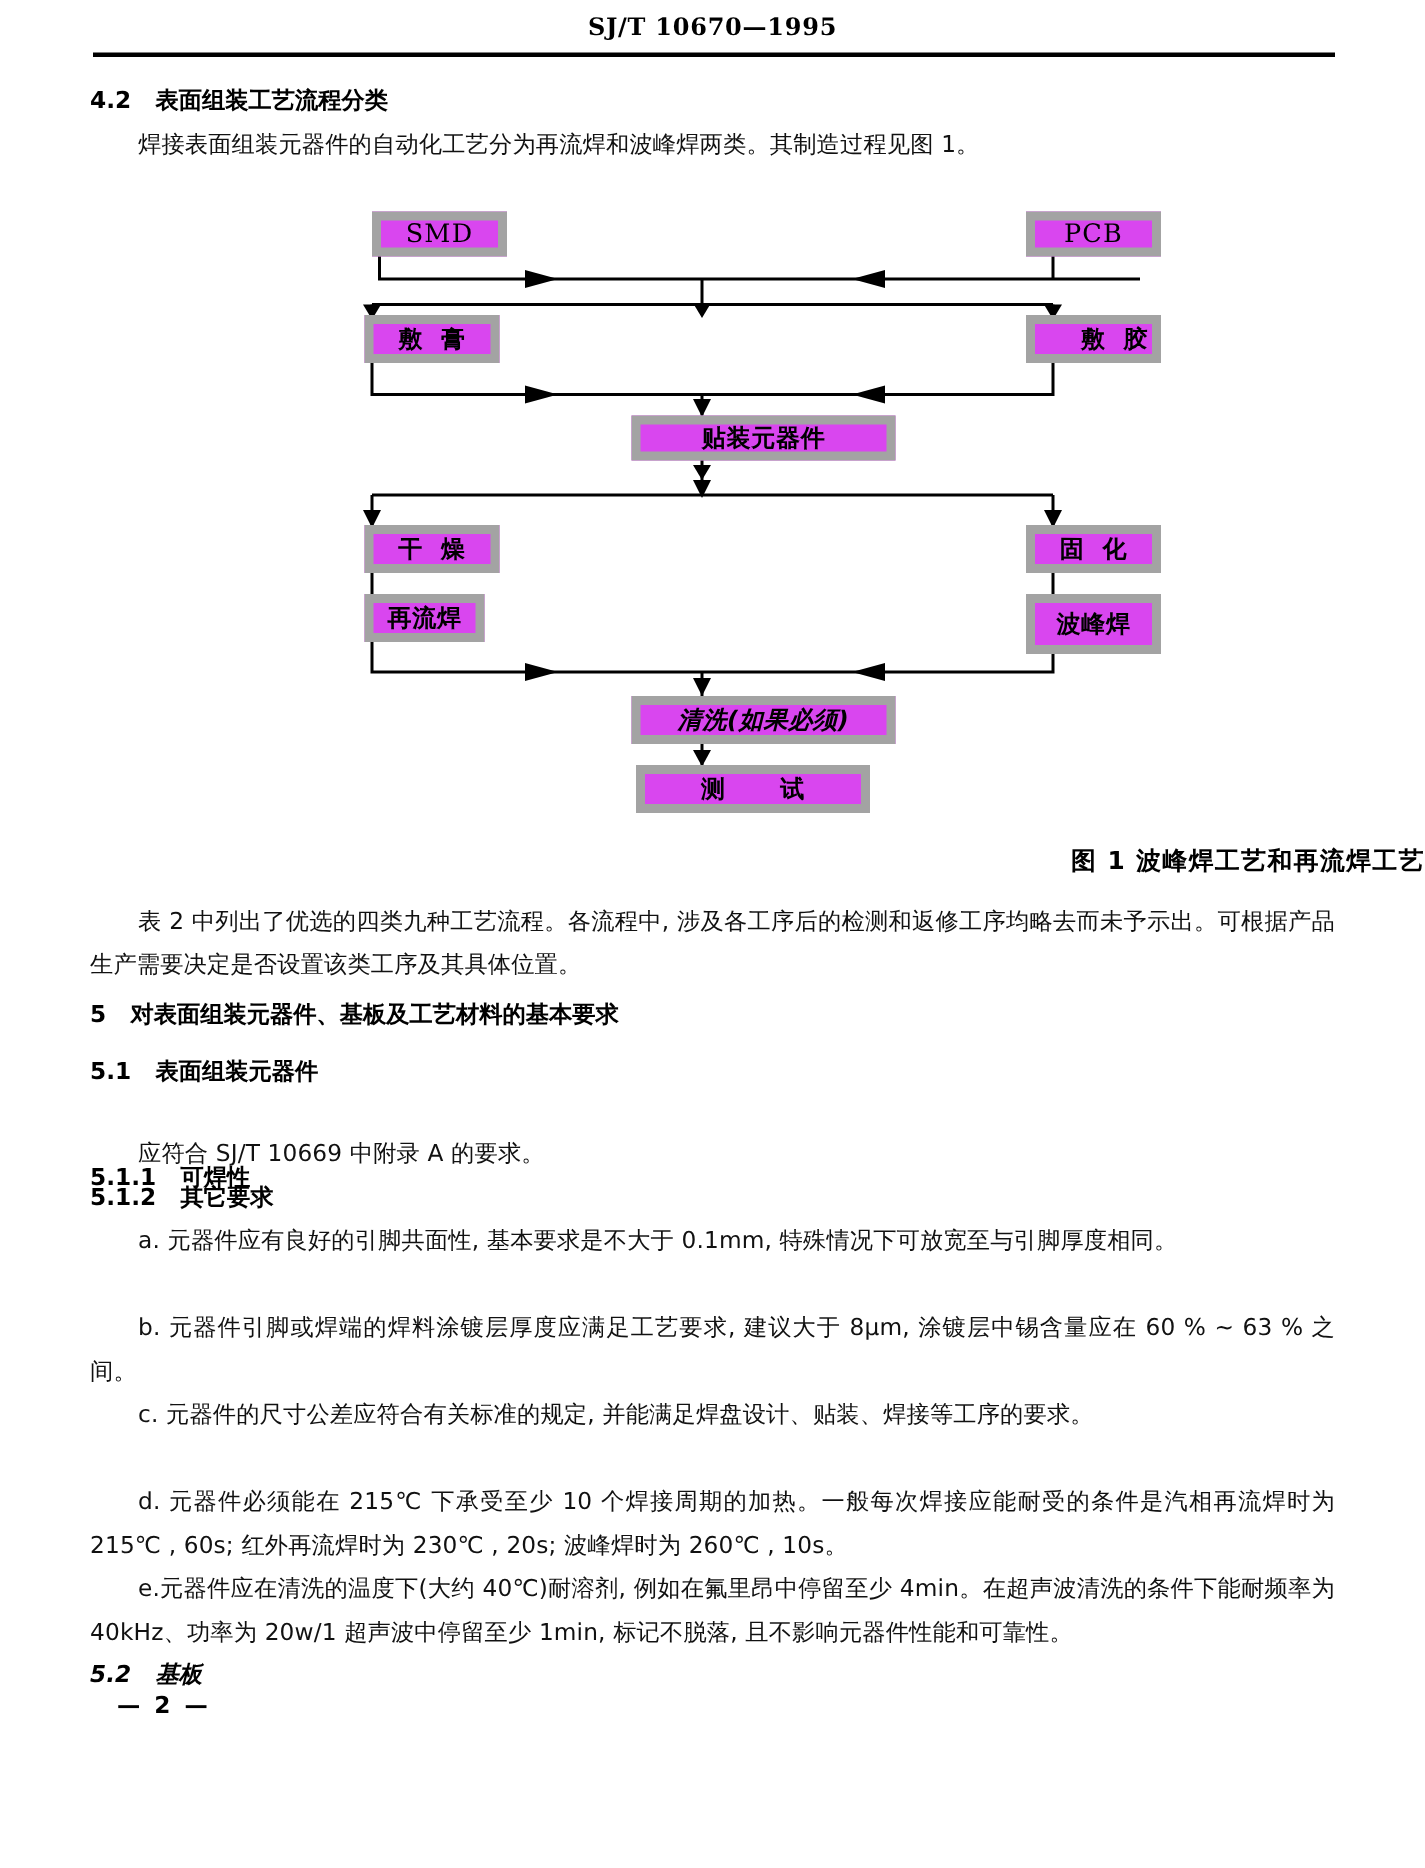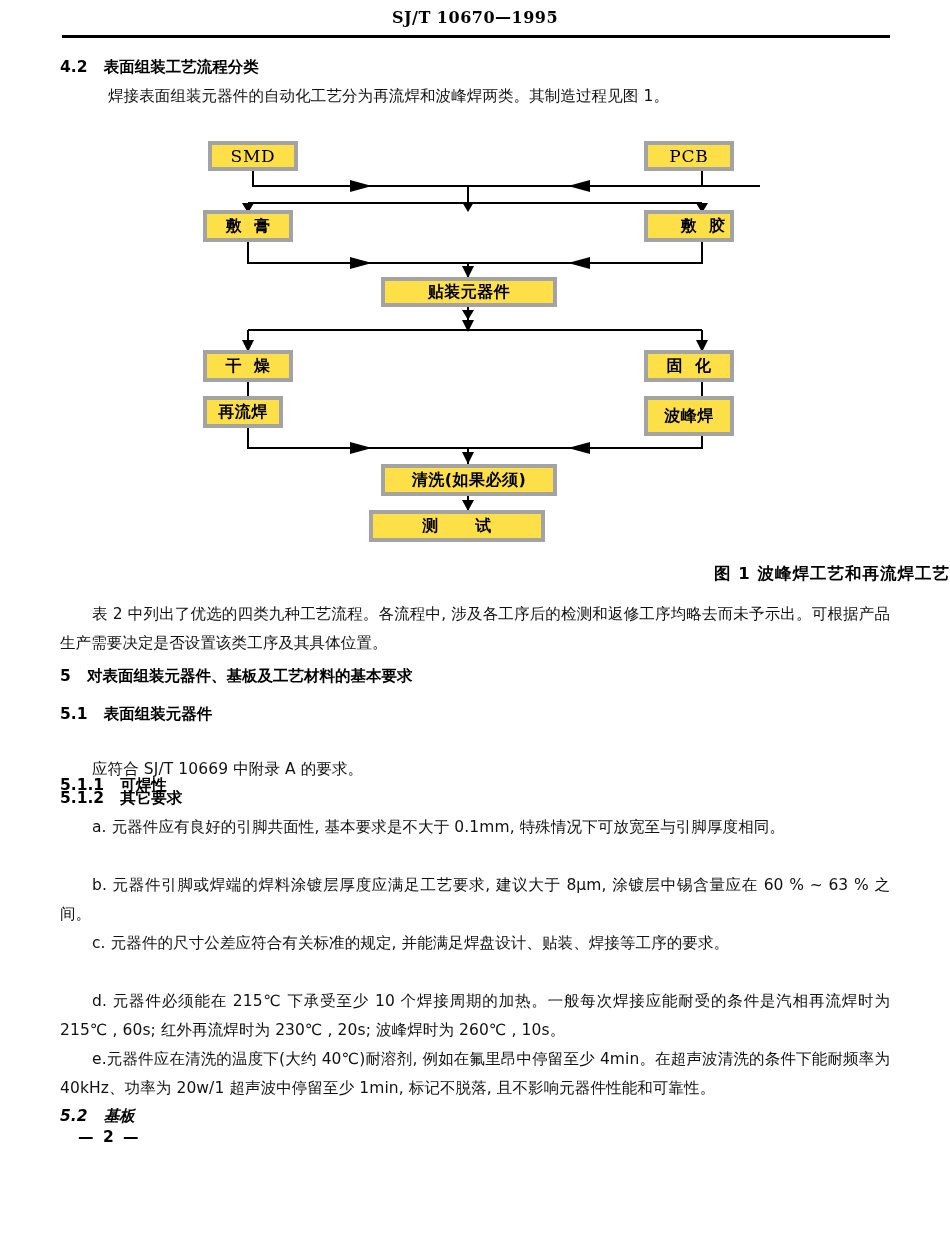--- a/index.html
+++ b/index.html
@@ -65,31 +65,32 @@
     position: absolute;
     left: 0;
     top: 0;
     width: 950px;
     height: 1245px;
     pointer-events: none;
   }
   .node {
     position: absolute;
     box-sizing: border-box;
-    border: 4px solid #a3a3a3;
-    background: #fde047;
+    border: 6px solid #a3a3a3;
+    background: #d946ef;
     display: flex;
     align-items: center;
     justify-content: center;
     font-size: 16px;
     font-weight: bold;
     font-family: "DejaVu Sans", "Liberation Sans", sans-serif;
     color: #000;
     white-space: pre;
     letter-spacing: 0.5px;
+    margin-left: 40px;
   }
   .node.latin {
     font-family: "DejaVu Serif", "Liberation Serif", serif;
     font-weight: normal;
     font-size: 17px;
     letter-spacing: 0.8px;
   }
 
   .fig-caption {
     position: absolute;
@@ -111,21 +112,21 @@
 </head>
 <body>
 
 <div class="page">
 
   <div class="doc-header">SJ/T 10670—1995</div>
   <div class="header-rule"></div>
 
   <div class="heading" style="left:60px; top:54px;">4.2   表面组装工艺流程分类</div>
 
-  <div class="para" style="left:76px; top:82px; width:830px; text-indent:32px;">焊接表面组装元器件的自动化工艺分为再流焊和波峰焊两类。其制造过程见图 1。</div>
+  <div class="para" style="left:60px; top:82px; width:830px; text-indent:32px;">焊接表面组装元器件的自动化工艺分为再流焊和波峰焊两类。其制造过程见图 1。</div>
 
   <div class="flow">
 
     <svg width="950" height="1245" style="position:absolute;left:0;top:0;">
       <g stroke="#000" stroke-width="2" fill="none">
 
         <path d="M 253,170 L 253,186 L 760,186"></path>
 
         <path d="M 702,170 L 702,186"></path>
 
@@ -198,23 +199,23 @@
     <div class="node" style="left:381px; top:277px; width:176px; height:30px; pointer-events:auto;">贴装元器件</div>
 
     <div class="node" style="left:203px; top:350px; width:90px; height:32px; pointer-events:auto;">干  燥</div>
 
     <div class="node" style="left:644px; top:350px; width:90px; height:32px; pointer-events:auto;">固  化</div>
 
     <div class="node" style="left:203px; top:396px; width:80px; height:32px; pointer-events:auto;">再流焊</div>
 
     <div class="node" style="left:644px; top:396px; width:90px; height:40px; pointer-events:auto;">波峰焊</div>
 
-    <div class="node" style="left:381px; top:464px; width:176px; height:32px; pointer-events:auto;">清洗(如果必须)</div>
-
-    <div class="node" style="left:369px; top:510px; width:176px; height:32px; pointer-events:auto;">测      试</div>
+    <div class="node" style="left:381px; top:464px; width:176px; height:32px; pointer-events:auto;font-style:italic;">清洗(如果必须)</div>
+
+    <div class="node" style="left:384px; top:510px; width:156px; height:32px; pointer-events:auto;">测      试</div>
   </div>
 
   <div class="fig-caption" style="top:563px;">图 1    波峰焊工艺和再流焊工艺</div>
 
   <div class="para" style="left:60px; top:600px; width:830px; text-indent:32px;">表 2 中列出了优选的四类九种工艺流程。各流程中, 涉及各工序后的检测和返修工序均略去而未予示出。可根据产品生产需要决定是否设置该类工序及其具体位置。</div>
 
   <div class="heading" style="left:60px; top:663px;">5   对表面组装元器件、基板及工艺材料的基本要求</div>
 
   <div class="heading" style="left:60px; top:701px;">5.1   表面组装元器件</div>
 

